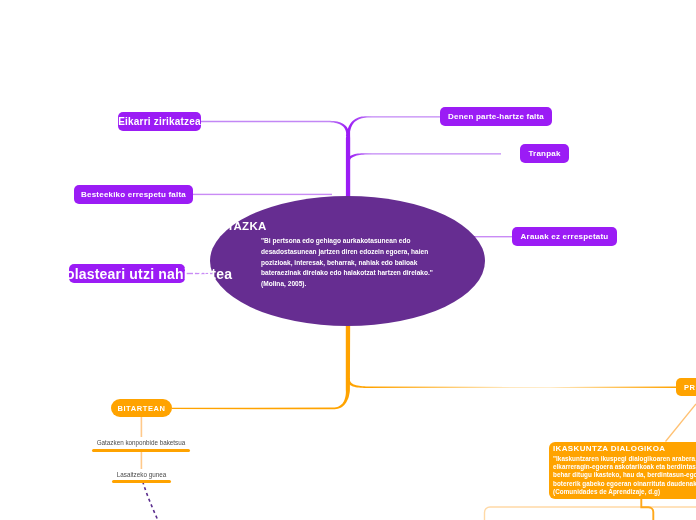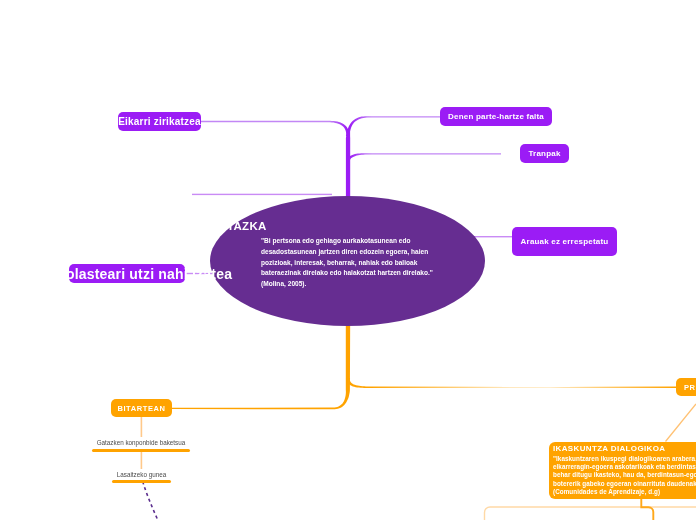--- a/index.html
+++ b/index.html
@@ -79,34 +79,37 @@
       <div class="qline" style="font-size:6.55px;line-height:10.75px;letter-spacing:.02px;">desadostasunean jartzen diren edozein egoera, haien</div>
       <div class="qline" style="font-size:6.55px;line-height:10.75px;letter-spacing:.02px;">pozizioak, interesak, beharrak, nahiak edo balioak</div>
       <div class="qline" style="font-size:6.55px;line-height:10.75px;letter-spacing:.02px;">bateraezinak direlako edo halakotzat hartzen direlako."</div>
       <div class="qline" style="font-size:6.55px;line-height:10.75px;letter-spacing:.02px;">(Molina, 2005).</div>
     </div>
   </div>
 
   <div class="pill pill-purple" style="left:118px;top:112px;width:83px;height:19px;font-size:10px;">
     <span>Eikarri zirikatzea</span>
   </div>
+  <div class="pill pill-purple" style="left:74px;top:185px;width:119px;height:19px;font-size:8px;">
+    <span>Besteekiko errespetu falta</span>
+  </div>
   <div class="pill pill-purple" style="left:69px;top:264px;width:116px;height:19px;font-size:14px;padding-left:36px;">
     <span>Jolasteari utzi nahi izatea</span>
   </div>
   <div class="pill pill-purple" style="left:440px;top:107px;width:112px;height:19px;font-size:8px;text-align:center;">
     <span>Denen parte-hartze falta</span>
   </div>
   <div class="pill pill-purple" style="left:500px;top:144px;width:49px;height:19px;font-size:8px;margin-left:20px;">
     <span>Tranpak</span>
   </div>
-  <div class="pill pill-purple" style="left:512px;top:227px;width:105px;height:29px;font-size:8px;">
+  <div class="pill pill-purple" style="left:512px;top:227px;width:105px;height:19px;font-size:8px;">
     <span>Arauak ez errespetatu</span>
   </div>
 
-  <div class="pill pill-orange" style="left:111px;top:399px;width:61px;height:18px;font-size:7.5px;letter-spacing:.6px;">
+  <div class="pill pill-orange" style="left:111px;top:399px;width:61px;height:18px;font-size:7.5px;letter-spacing:.6px;border-radius:9px;">
     <span>BITARTEAN</span>
   </div>
   <div class="pill pill-orange" style="left:676px;top:378px;width:72px;height:18px;font-size:7.5px;letter-spacing:.6px;justify-content:flex-start;padding-left:8px;">
     <span>PREBENTZIOA</span>
   </div>
 
   <div class="ul-node" style="left:92px;top:439px;width:98px;height:16px;">
     <div class="lbl" style="left:0;top:0;width:98px;font-size:6.3px;">Gatazken konponbide baketsua</div>
     <div class="bar" style="left:0;top:9.5px;width:98px;height:3px;"></div>
   </div>

